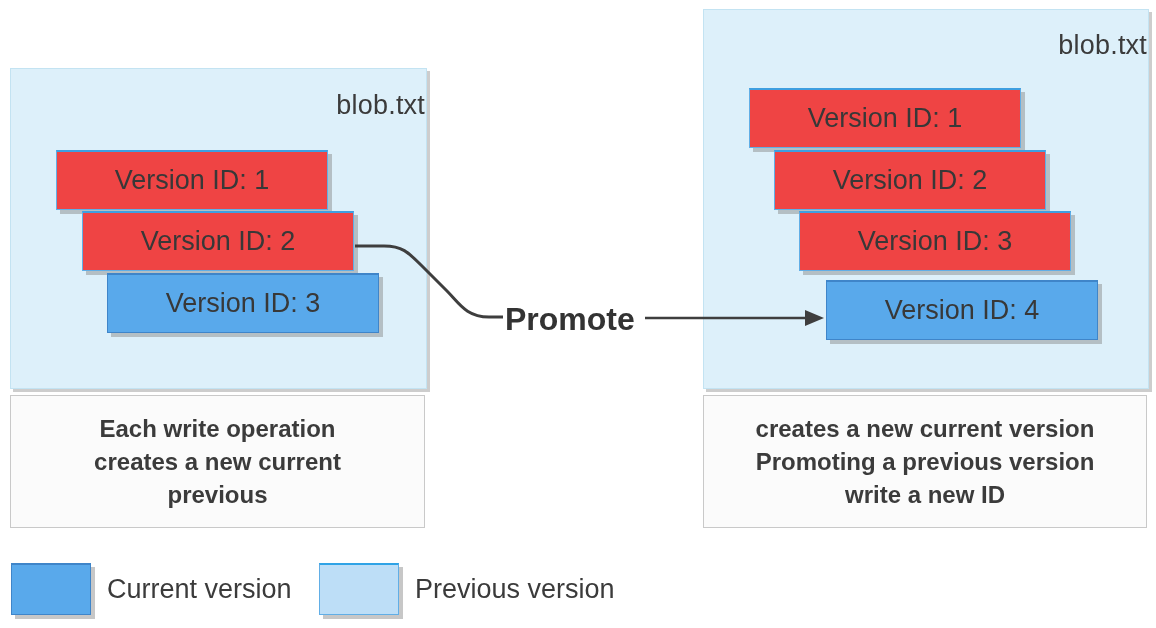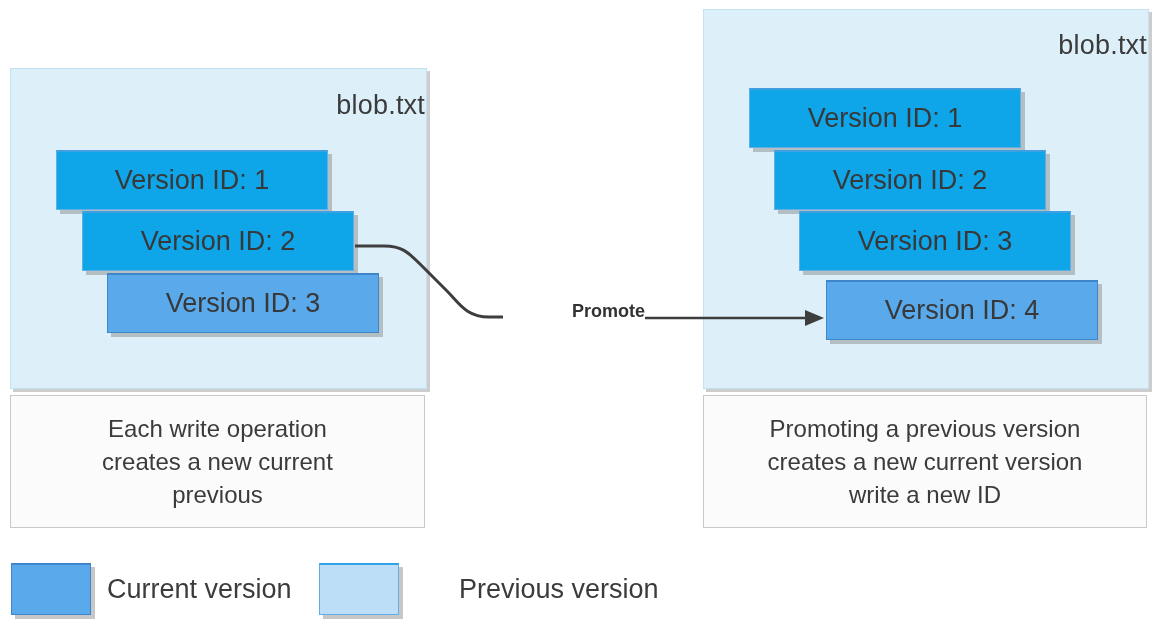--- a/index.html
+++ b/index.html
@@ -35,21 +35,21 @@
     height: 60px;
     display: flex;
     align-items: center;
     justify-content: center;
     font-size: 27px;
     color: #383838;
     box-shadow: 4px 4px 0 rgba(130,130,130,0.45);
     box-sizing: border-box;
   }
   .version-card.previous {
-    background: #0ea5e9;
+    background: #ef4444;
     border: 1px solid #61aee6;
     border-top: 2px solid #3f9fe0;
     text-align: center;
   }
   .version-card.current {
     background: #59a9eb;
     border: 1px solid #3f85c9;
     border-top: 2px solid #3f85c9;
   }
   .caption-box {
@@ -61,28 +61,29 @@
     align-items: center;
     justify-content: center;
     box-sizing: border-box;
   }
   .caption-line {
     font-size: 24px;
     line-height: 33px;
     color: #3b3b3b;
     text-align: center;
     white-space: nowrap;
+    font-weight: bold;
   }
   .promote-label {
     position: absolute;
     left: 505px;
     top: 301px;
     width: 140px;
-    text-align: right;
-    font-size: 18px;
+    text-align: left;
+    font-size: 32px;
     font-weight: 700;
     color: #333333;
   }
   #connector-svg {
     position: absolute;
     left: 0;
     top: 0;
     pointer-events: none;
   }
   .legend-swatch {
@@ -151,24 +152,24 @@
 
   <div class="promote-label">Promote</div>
 
   <div class="caption-box" style="left:10px; top:395px; width:415px; height:133px;">
     <div class="caption-line">Each write operation</div>
     <div class="caption-line">creates a new current</div>
     <div class="caption-line">previous</div>
   </div>
 
   <div class="caption-box" style="left:703px; top:395px; width:444px; height:133px;">
+    <div class="caption-line">creates a new current version</div>
     <div class="caption-line">Promoting a previous version</div>
-    <div class="caption-line">creates a new current version</div>
     <div class="caption-line">write a new ID</div>
   </div>
 
   <div class="legend-swatch current" style="left:11px; top:563px;"></div>
   <div class="legend-label" style="left:107px; top:574px;">Current version</div>
 
   <div class="legend-swatch previous" style="left:319px; top:563px;"></div>
-  <div class="legend-label" style="left:415px; top:574px;margin-left:44px;">Previous version</div>
+  <div class="legend-label" style="left:415px; top:574px;">Previous version</div>
 
 </div>
 
 </body></html>

